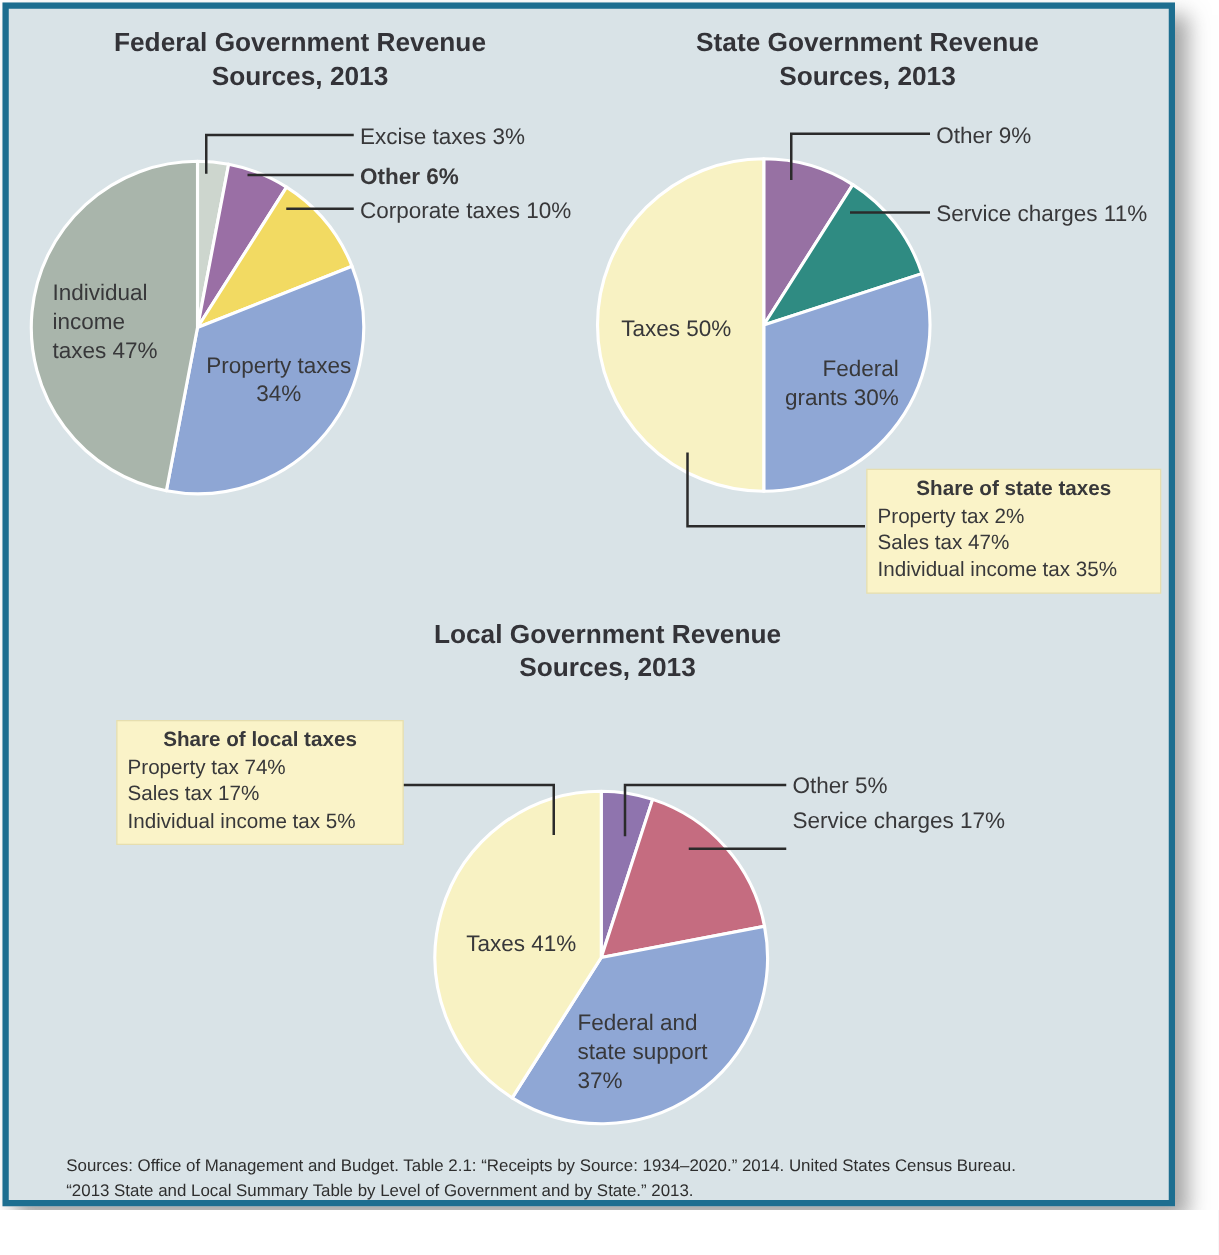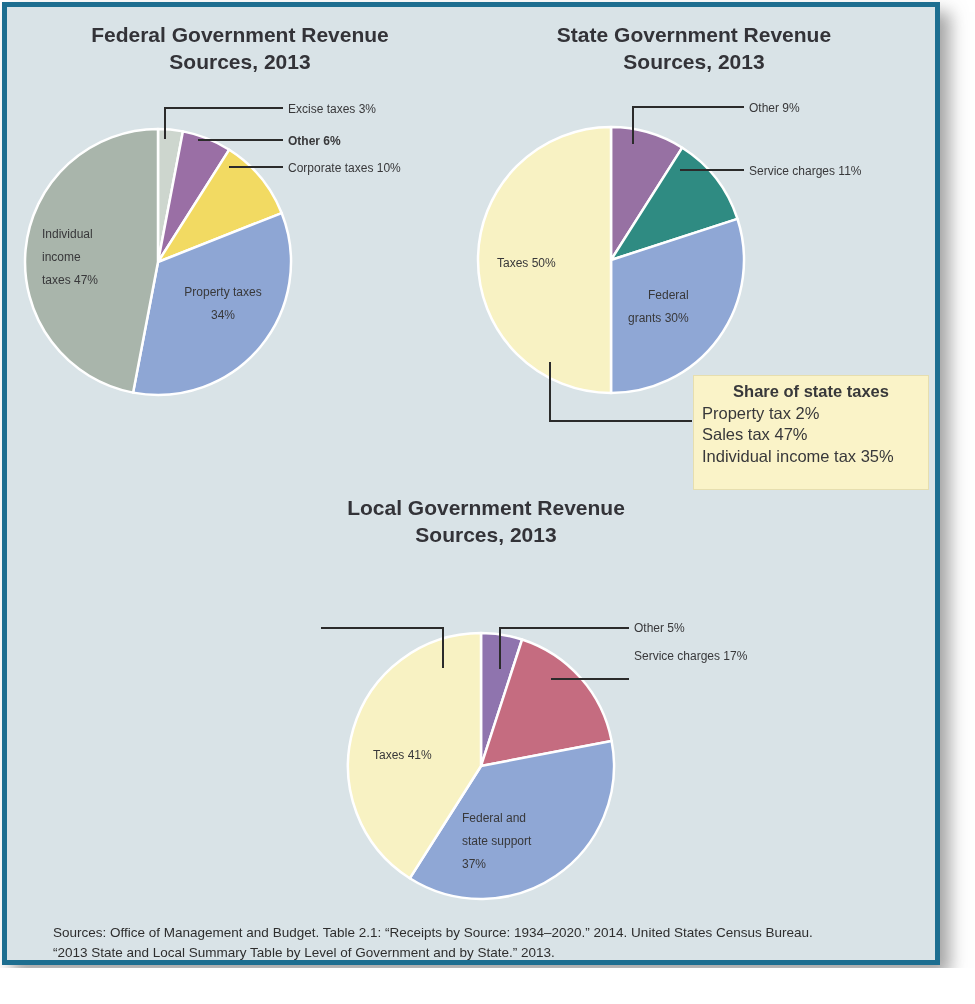--- a/index.html
+++ b/index.html
@@ -12,26 +12,26 @@
   }
   .chart-title {
     position:absolute; text-align:center; font-size:21px; font-weight:bold;
     color:#333338; line-height:27px; white-space:nowrap;
   }
   .chart-title span { display:block; }
   svg.pie { position:absolute; width:270px; height:270px; }
   svg.pie path { stroke:#ffffff; stroke-width:2.5; stroke-linejoin:round; }
   svg.leaders { position:absolute; left:0; top:0; width:975px; height:1004px; pointer-events:none; }
   svg.leaders polyline { fill:none; stroke:#2b2b2b; stroke-width:2; }
-  .lbl { position:absolute; font-size:12px; color:#38383a; white-space:nowrap; line-height:23px; }
+  .lbl { position:absolute; font-size:18px; color:#38383a; white-space:nowrap; line-height:23px; }
   .lbl span { display:block; }
   .lbl.center { text-align:center; }
   .callout {
     position:absolute; background:#faf3c8; border:1px solid rgba(170,160,100,.25);
-    padding:5px 8px 22px 8px; font-size:16.5px; line-height:21.5px; color:#38383a; white-space:nowrap;
+    padding:5px 8px 7px 8px; font-size:16.5px; line-height:21.5px; color:#38383a; white-space:nowrap;
   }
   .callout .head { font-weight:bold; text-align:center; display:block; }
   .callout span { display:block; }
   .footer { position:absolute; font-size:13.5px; line-height:20px; color:#2e2e2e; white-space:nowrap; }
   .footer span { display:block;margin-left:40px; }
 </style>
 </head>
 <body>
 
 <div class="stage">
@@ -110,18 +110,24 @@
   </div>
 
   <div class="lbl" style="left:634px;top:617px;">Other 5%</div>
   <div class="lbl" style="left:634px;top:645px;">Service charges 17%</div>
   <div class="lbl" style="left:373px;top:744px;">Taxes 41%</div>
   <div class="lbl" style="left:462px;top:807px;">
     <span>Federal and</span>
     <span>state support</span>
     <span>37%</span>
   </div>
+  <div class="callout" style="left:93px;top:576px;width:212px;">
+    <span class="head">Share of local taxes</span>
+    <span>Property tax 74%</span>
+    <span>Sales tax 17%</span>
+    <span>Individual income tax 5%</span>
+  </div>
 
   <div class="footer" style="left:13px;top:923px;">
     <span>Sources: Office of Management and Budget. Table 2.1: “Receipts by Source: 1934–2020.” 2014. United States Census Bureau.</span>
     <span>“2013 State and Local Summary Table by Level of Government and by State.” 2013.</span>
   </div>
 </div>
 
 </body></html>

